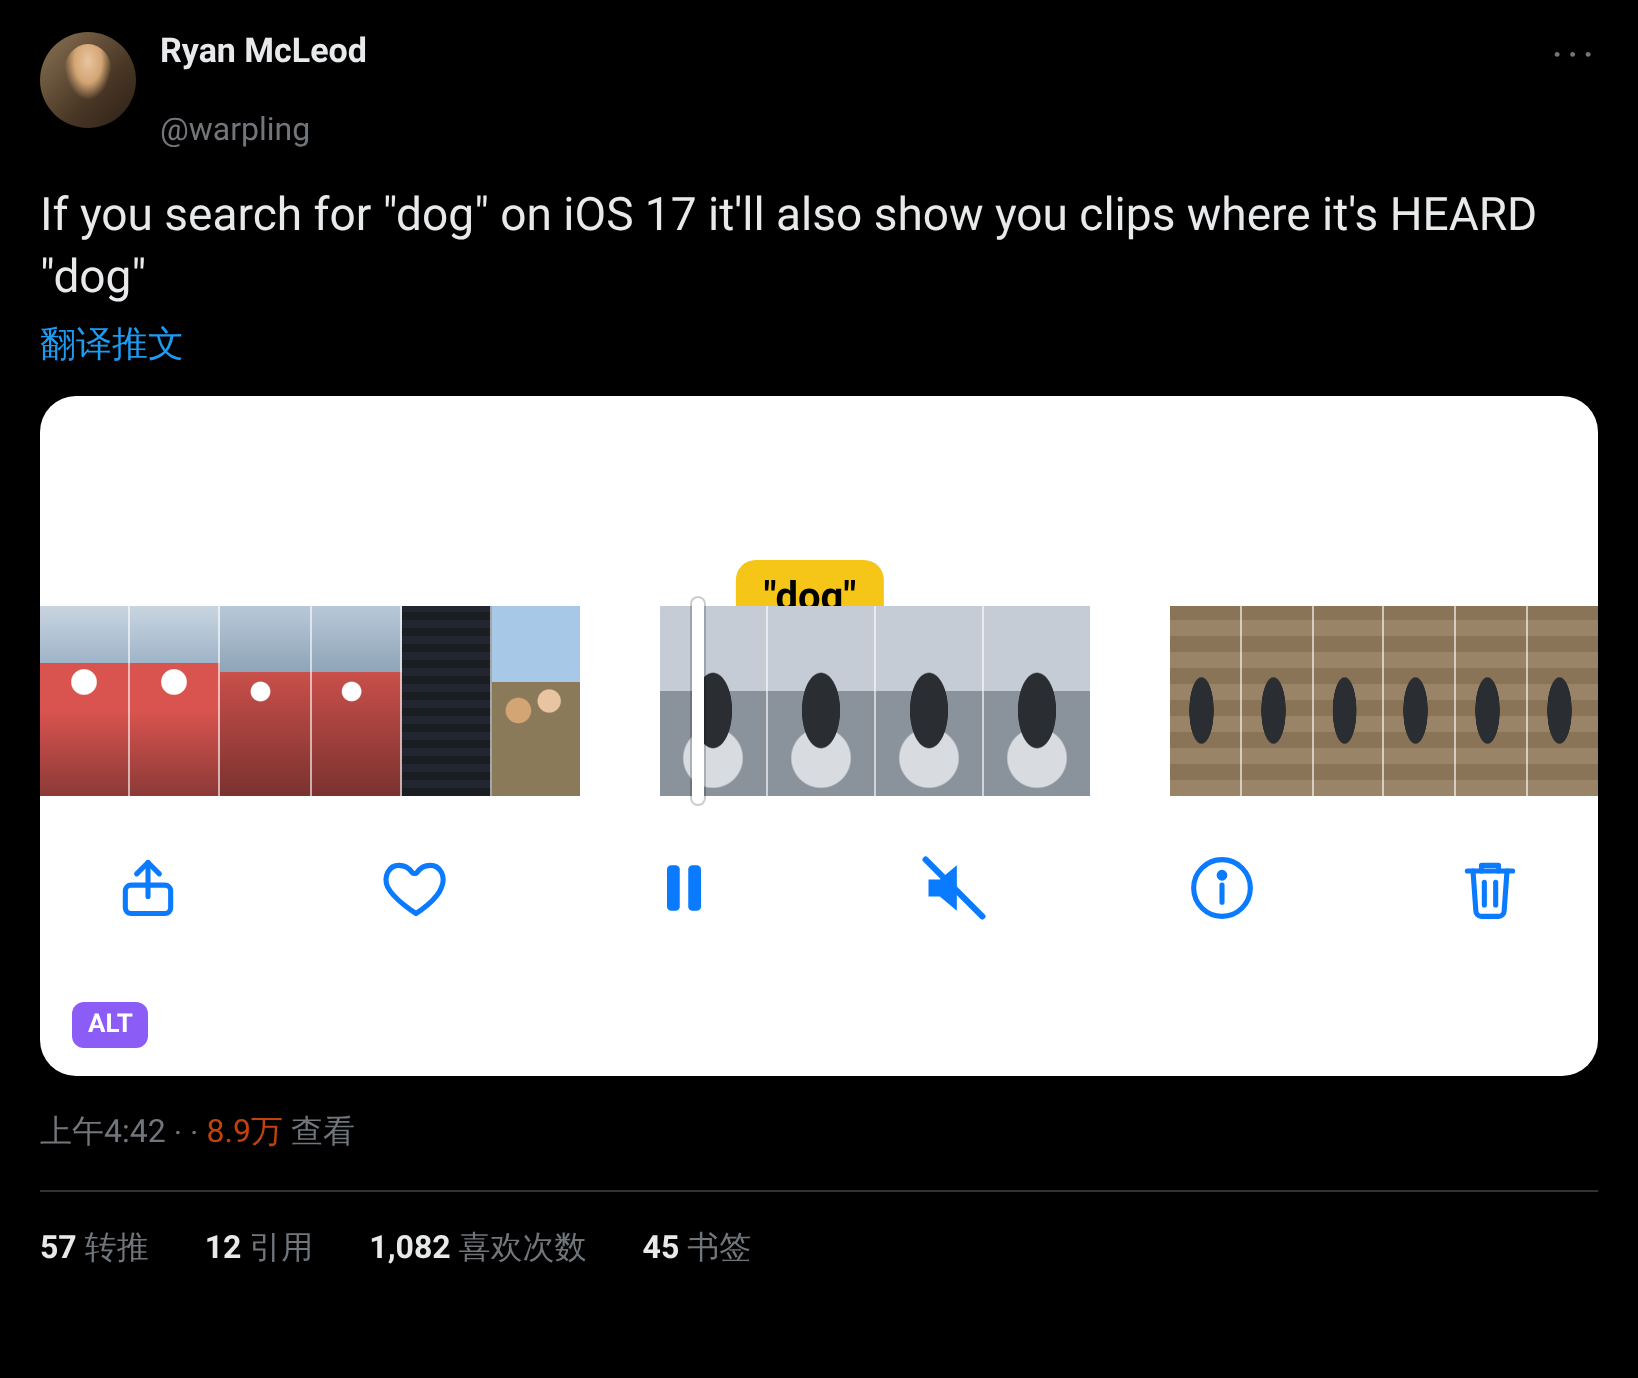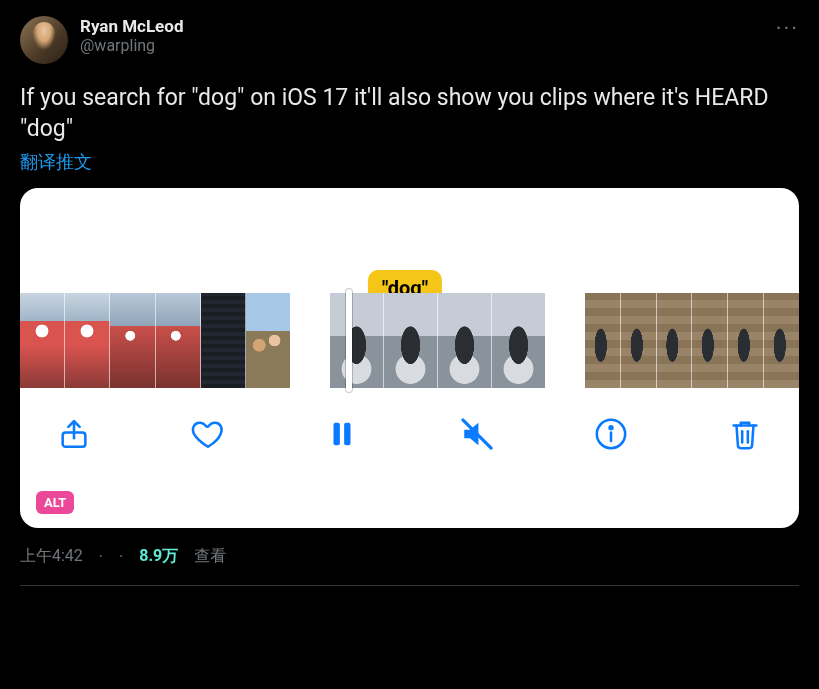--- a/index.html
+++ b/index.html
@@ -39,20 +39,21 @@
   }
   .names { flex: 1; }
   .display-name {
     font-weight: 700;
     font-size: 17px;
     color: #e7e9ea;
   }
   .handle {
     color: #71767b;
     font-size: 16px;
+    margin-top: 19px;
   }
   .more {
     position: absolute;
     right: 0;
     top: 0;
     color: #71767b;
     font-size: 22px;
     letter-spacing: 2px;
     cursor: pointer;
   }
@@ -186,36 +187,36 @@
     height: 36px;
     display: flex;
     align-items: center;
     justify-content: center;
   }
   .tool-btn svg { width: 34px; height: 34px; }
   .alt-badge {
     position: absolute;
     left: 16px;
     bottom: 14px;
-    background: #ec4899;
+    background: #8b5cf6;
     color: #fff;
     font-weight: 700;
     font-size: 13px;
     padding: 4px 8px;
     border-radius: 6px;
   }
   .meta {
     color: #71767b;
     font-size: 16px;
     margin-top: 18px;
     display: flex;
-    gap: 16px;
+    gap: 4px;
     align-items: center;
   }
-  .meta .strong { color: #5eead4; font-weight: 700; text-align: center; }
+  .meta .strong { color: #c2410c; font-weight: 400; text-align: center; }
   .divider {
     height: 1px;
     background: #2f3336;
     margin-top: 18px;
   }
   .stats {
     display: flex;
     gap: 28px;
     padding: 18px 0 0 0;
     font-size: 16px;
@@ -325,14 +326,20 @@
   <div class="meta">
     <span>上午4:42</span>
     <span>·</span>
     <span>·</span>
     <span class="strong">8.9万</span>
     <span>查看</span>
   </div>
 
   <div class="divider"></div>
 
+  <div class="stats">
+    <span><span class="num">57</span> <span>转推</span></span>
+    <span><span class="num">12</span> <span>引用</span></span>
+    <span><span class="num">1,082</span> <span>喜欢次数</span></span>
+    <span><span class="num">45</span> <span>书签</span></span>
+  </div>
 
 </div>
 
 </body></html>

